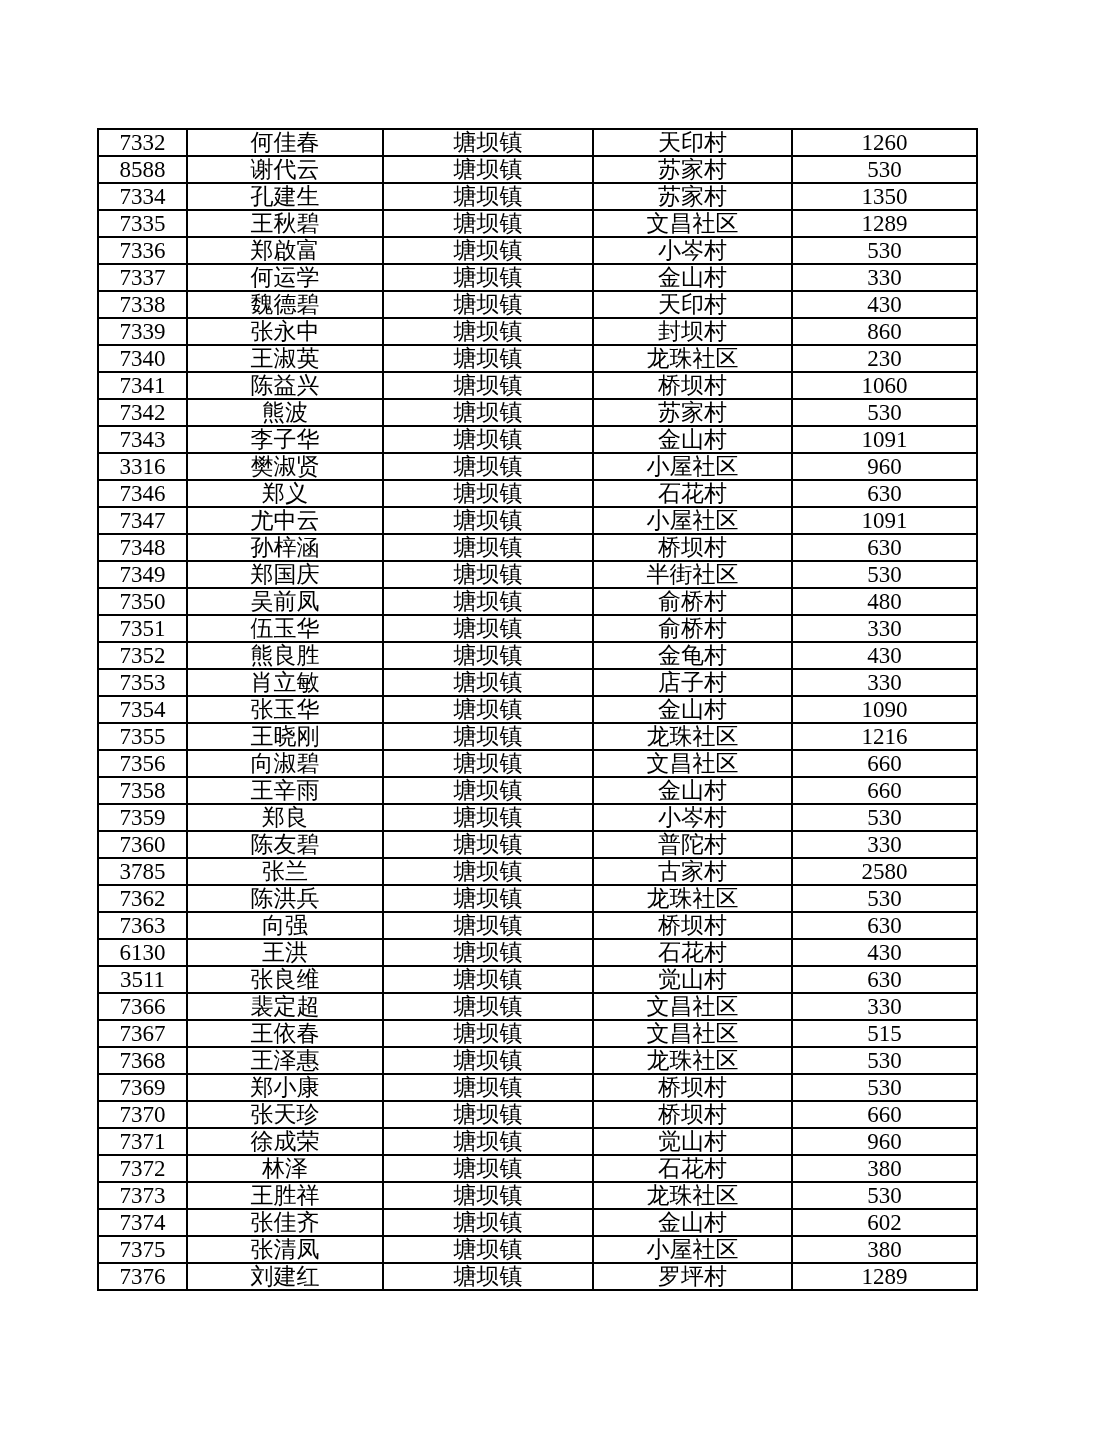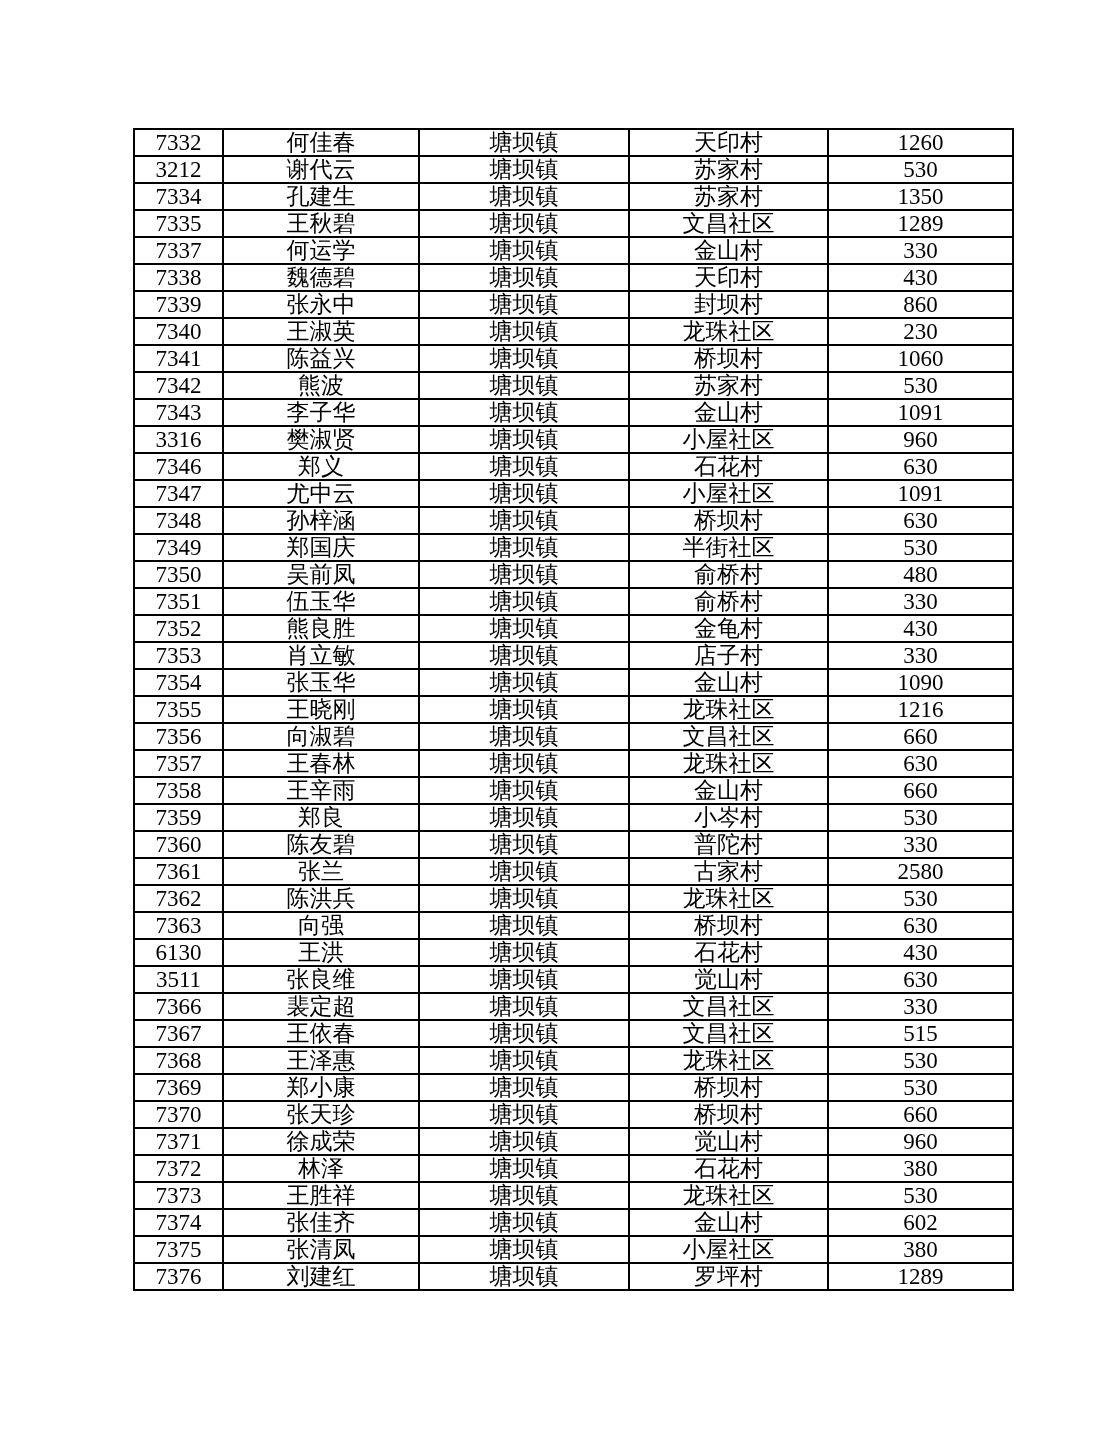--- a/index.html
+++ b/index.html
@@ -22,21 +22,20 @@
     overflow: hidden;
   }
   table.roster {
     position: absolute;
     left: 97px;
     top: 128px;
     width: 879px;
     height: 1163px;
     border-collapse: collapse;
     table-layout: fixed;
-    margin-left: 36px;
   }
   table.roster td {
     border: 2px solid #000000;
     text-align: center;
     vertical-align: middle;
     font-size: 23px;
     line-height: 1;
     padding: 0;
     white-space: nowrap;
     overflow: hidden;
@@ -56,41 +55,48 @@
     </colgroup>
     <tbody>
         <tr>
           <td>7332</td>
           <td>何佳春</td>
           <td>塘坝镇</td>
           <td>天印村</td>
           <td>1260</td>
         </tr>
         <tr>
-          <td>3212</td>
+          <td>8588</td>
           <td>谢代云</td>
           <td>塘坝镇</td>
           <td>苏家村</td>
           <td>530</td>
         </tr>
         <tr>
           <td>7334</td>
           <td>孔建生</td>
           <td>塘坝镇</td>
           <td>苏家村</td>
           <td>1350</td>
         </tr>
         <tr>
           <td>7335</td>
           <td>王秋碧</td>
           <td>塘坝镇</td>
           <td>文昌社区</td>
           <td>1289</td>
         </tr>
         <tr>
+          <td>7336</td>
+          <td>郑啟富</td>
+          <td>塘坝镇</td>
+          <td>小岑村</td>
+          <td>530</td>
+        </tr>
+        <tr>
           <td>7337</td>
           <td>何运学</td>
           <td>塘坝镇</td>
           <td>金山村</td>
           <td>330</td>
         </tr>
         <tr>
           <td>7338</td>
           <td>魏德碧</td>
           <td>塘坝镇</td>
@@ -210,27 +216,20 @@
           <td>1216</td>
         </tr>
         <tr>
           <td>7356</td>
           <td>向淑碧</td>
           <td>塘坝镇</td>
           <td>文昌社区</td>
           <td>660</td>
         </tr>
         <tr>
-          <td>7357</td>
-          <td>王春林</td>
-          <td>塘坝镇</td>
-          <td>龙珠社区</td>
-          <td>630</td>
-        </tr>
-        <tr>
           <td>7358</td>
           <td>王辛雨</td>
           <td>塘坝镇</td>
           <td>金山村</td>
           <td>660</td>
         </tr>
         <tr>
           <td>7359</td>
           <td>郑良</td>
           <td>塘坝镇</td>
@@ -238,21 +237,21 @@
           <td>530</td>
         </tr>
         <tr>
           <td>7360</td>
           <td>陈友碧</td>
           <td>塘坝镇</td>
           <td>普陀村</td>
           <td>330</td>
         </tr>
         <tr>
-          <td>7361</td>
+          <td>3785</td>
           <td>张兰</td>
           <td>塘坝镇</td>
           <td>古家村</td>
           <td>2580</td>
         </tr>
         <tr>
           <td>7362</td>
           <td>陈洪兵</td>
           <td>塘坝镇</td>
           <td>龙珠社区</td>

